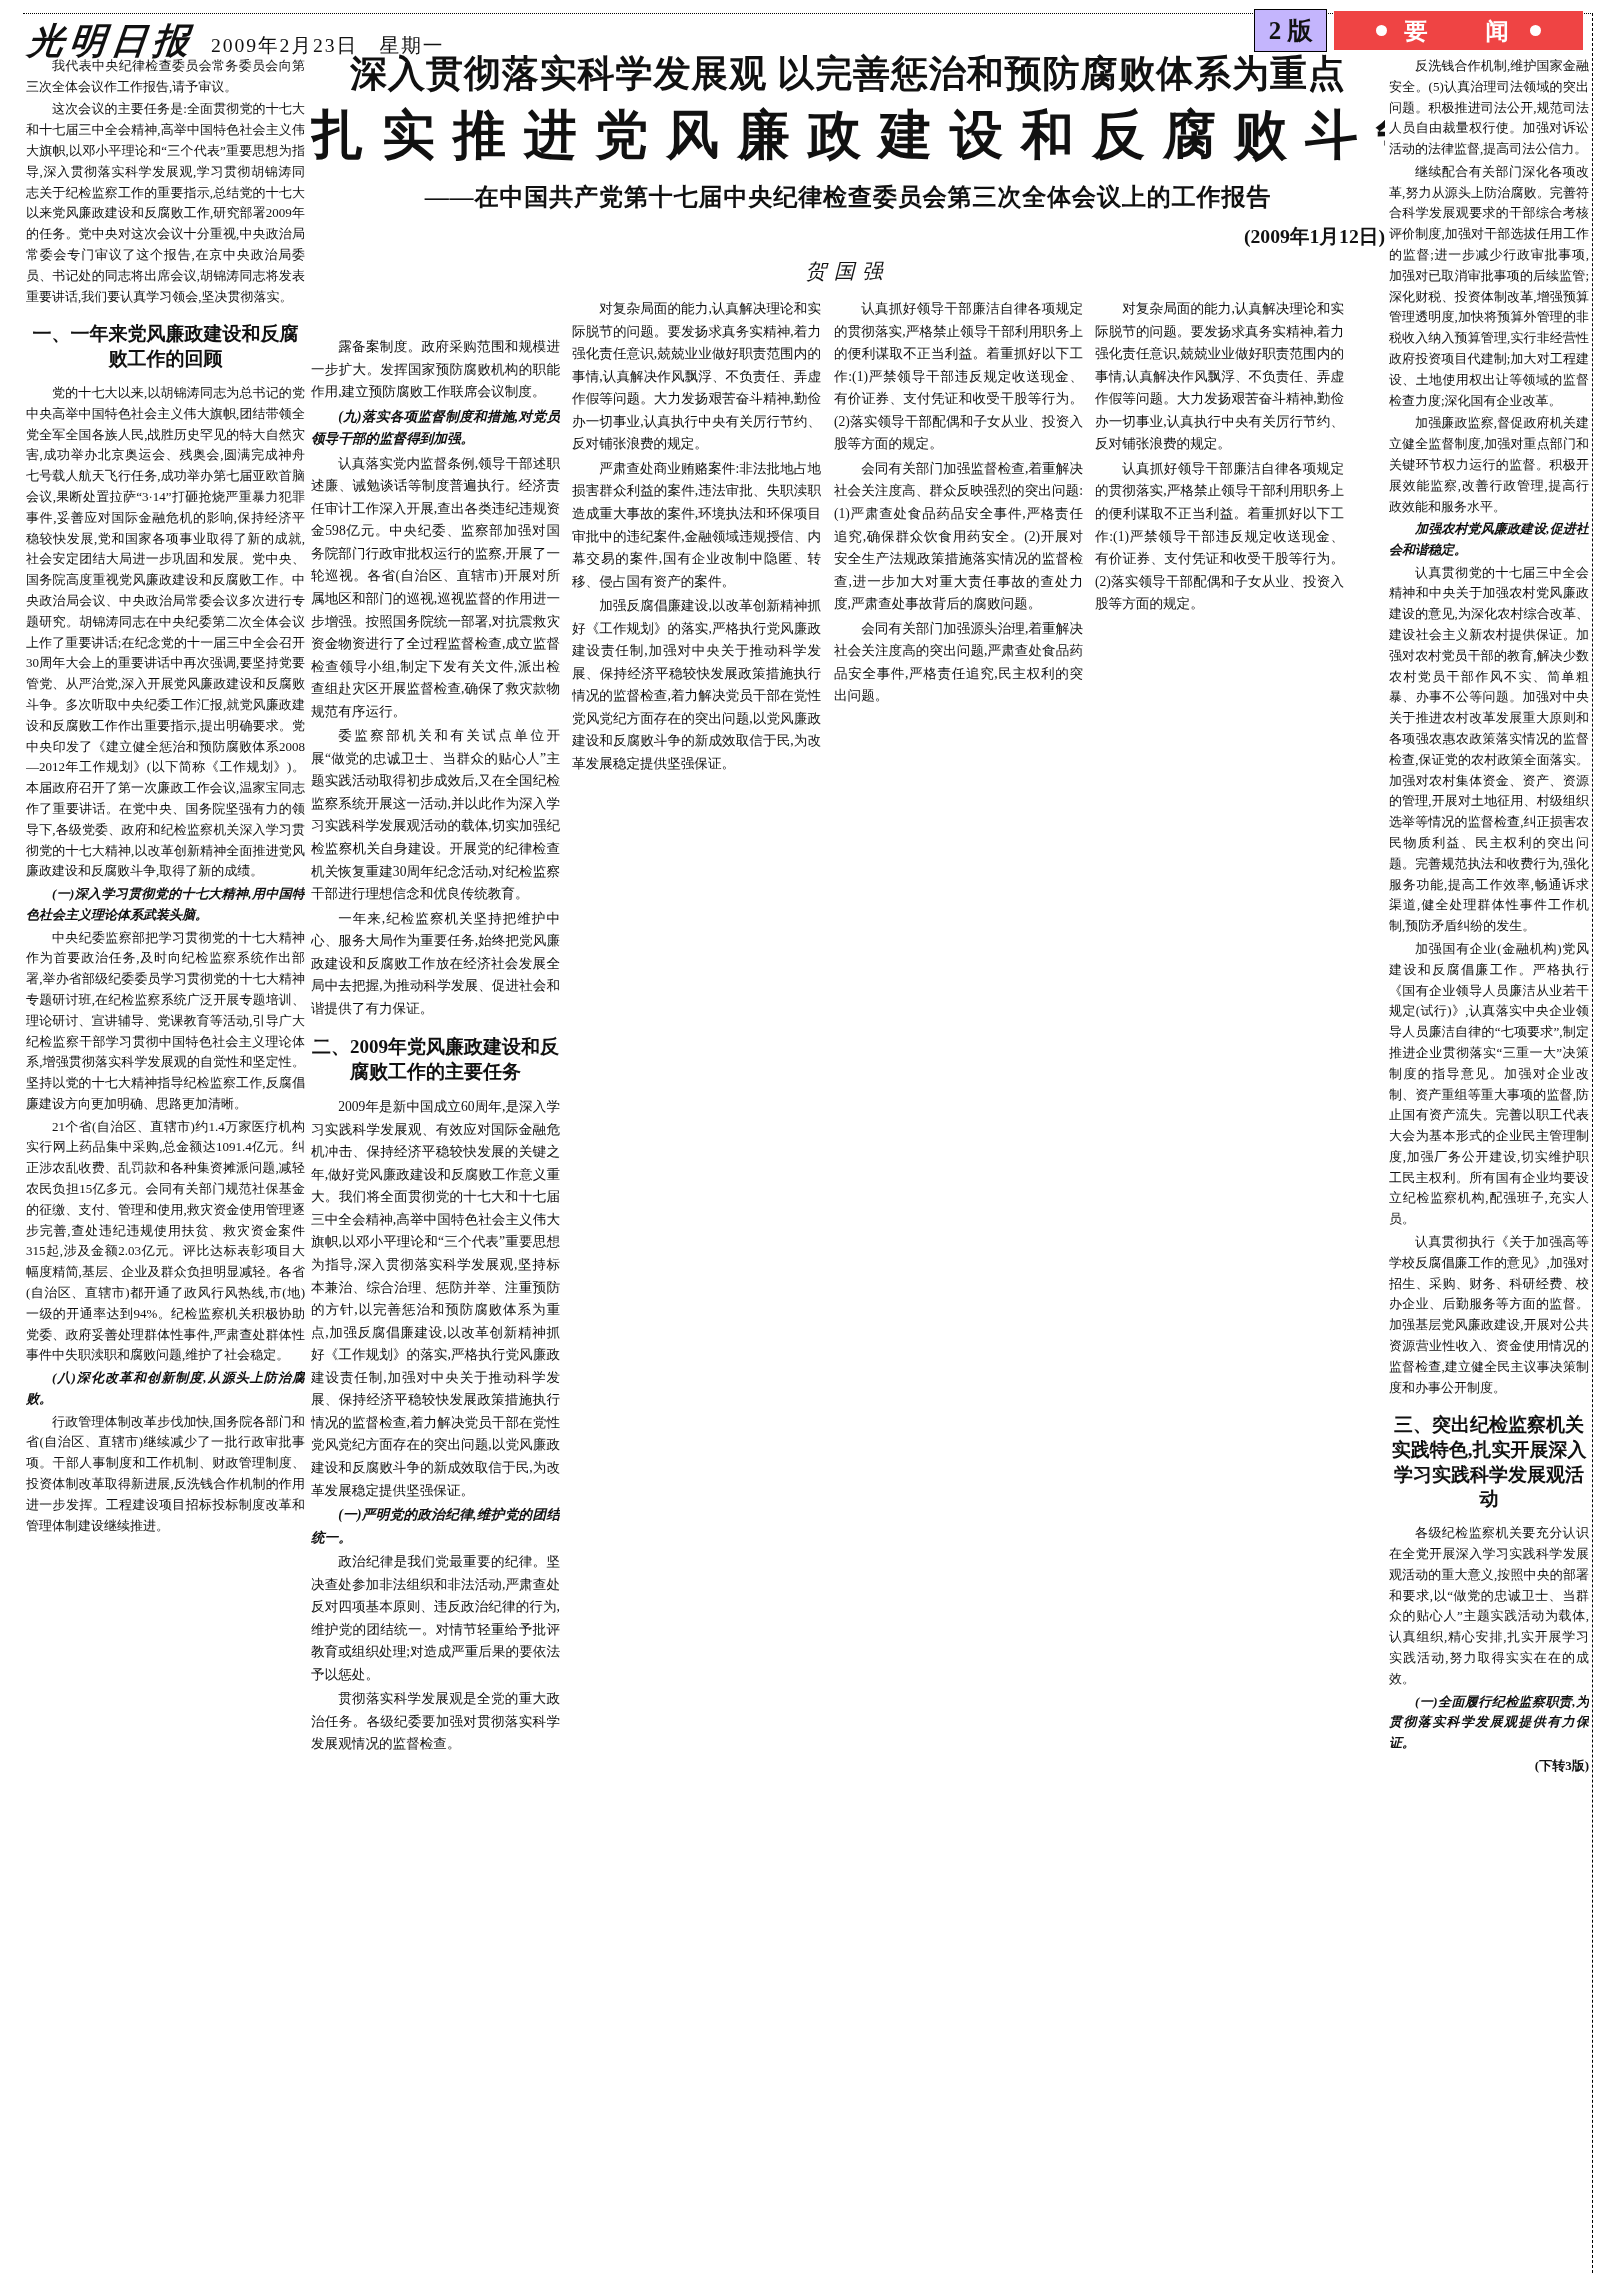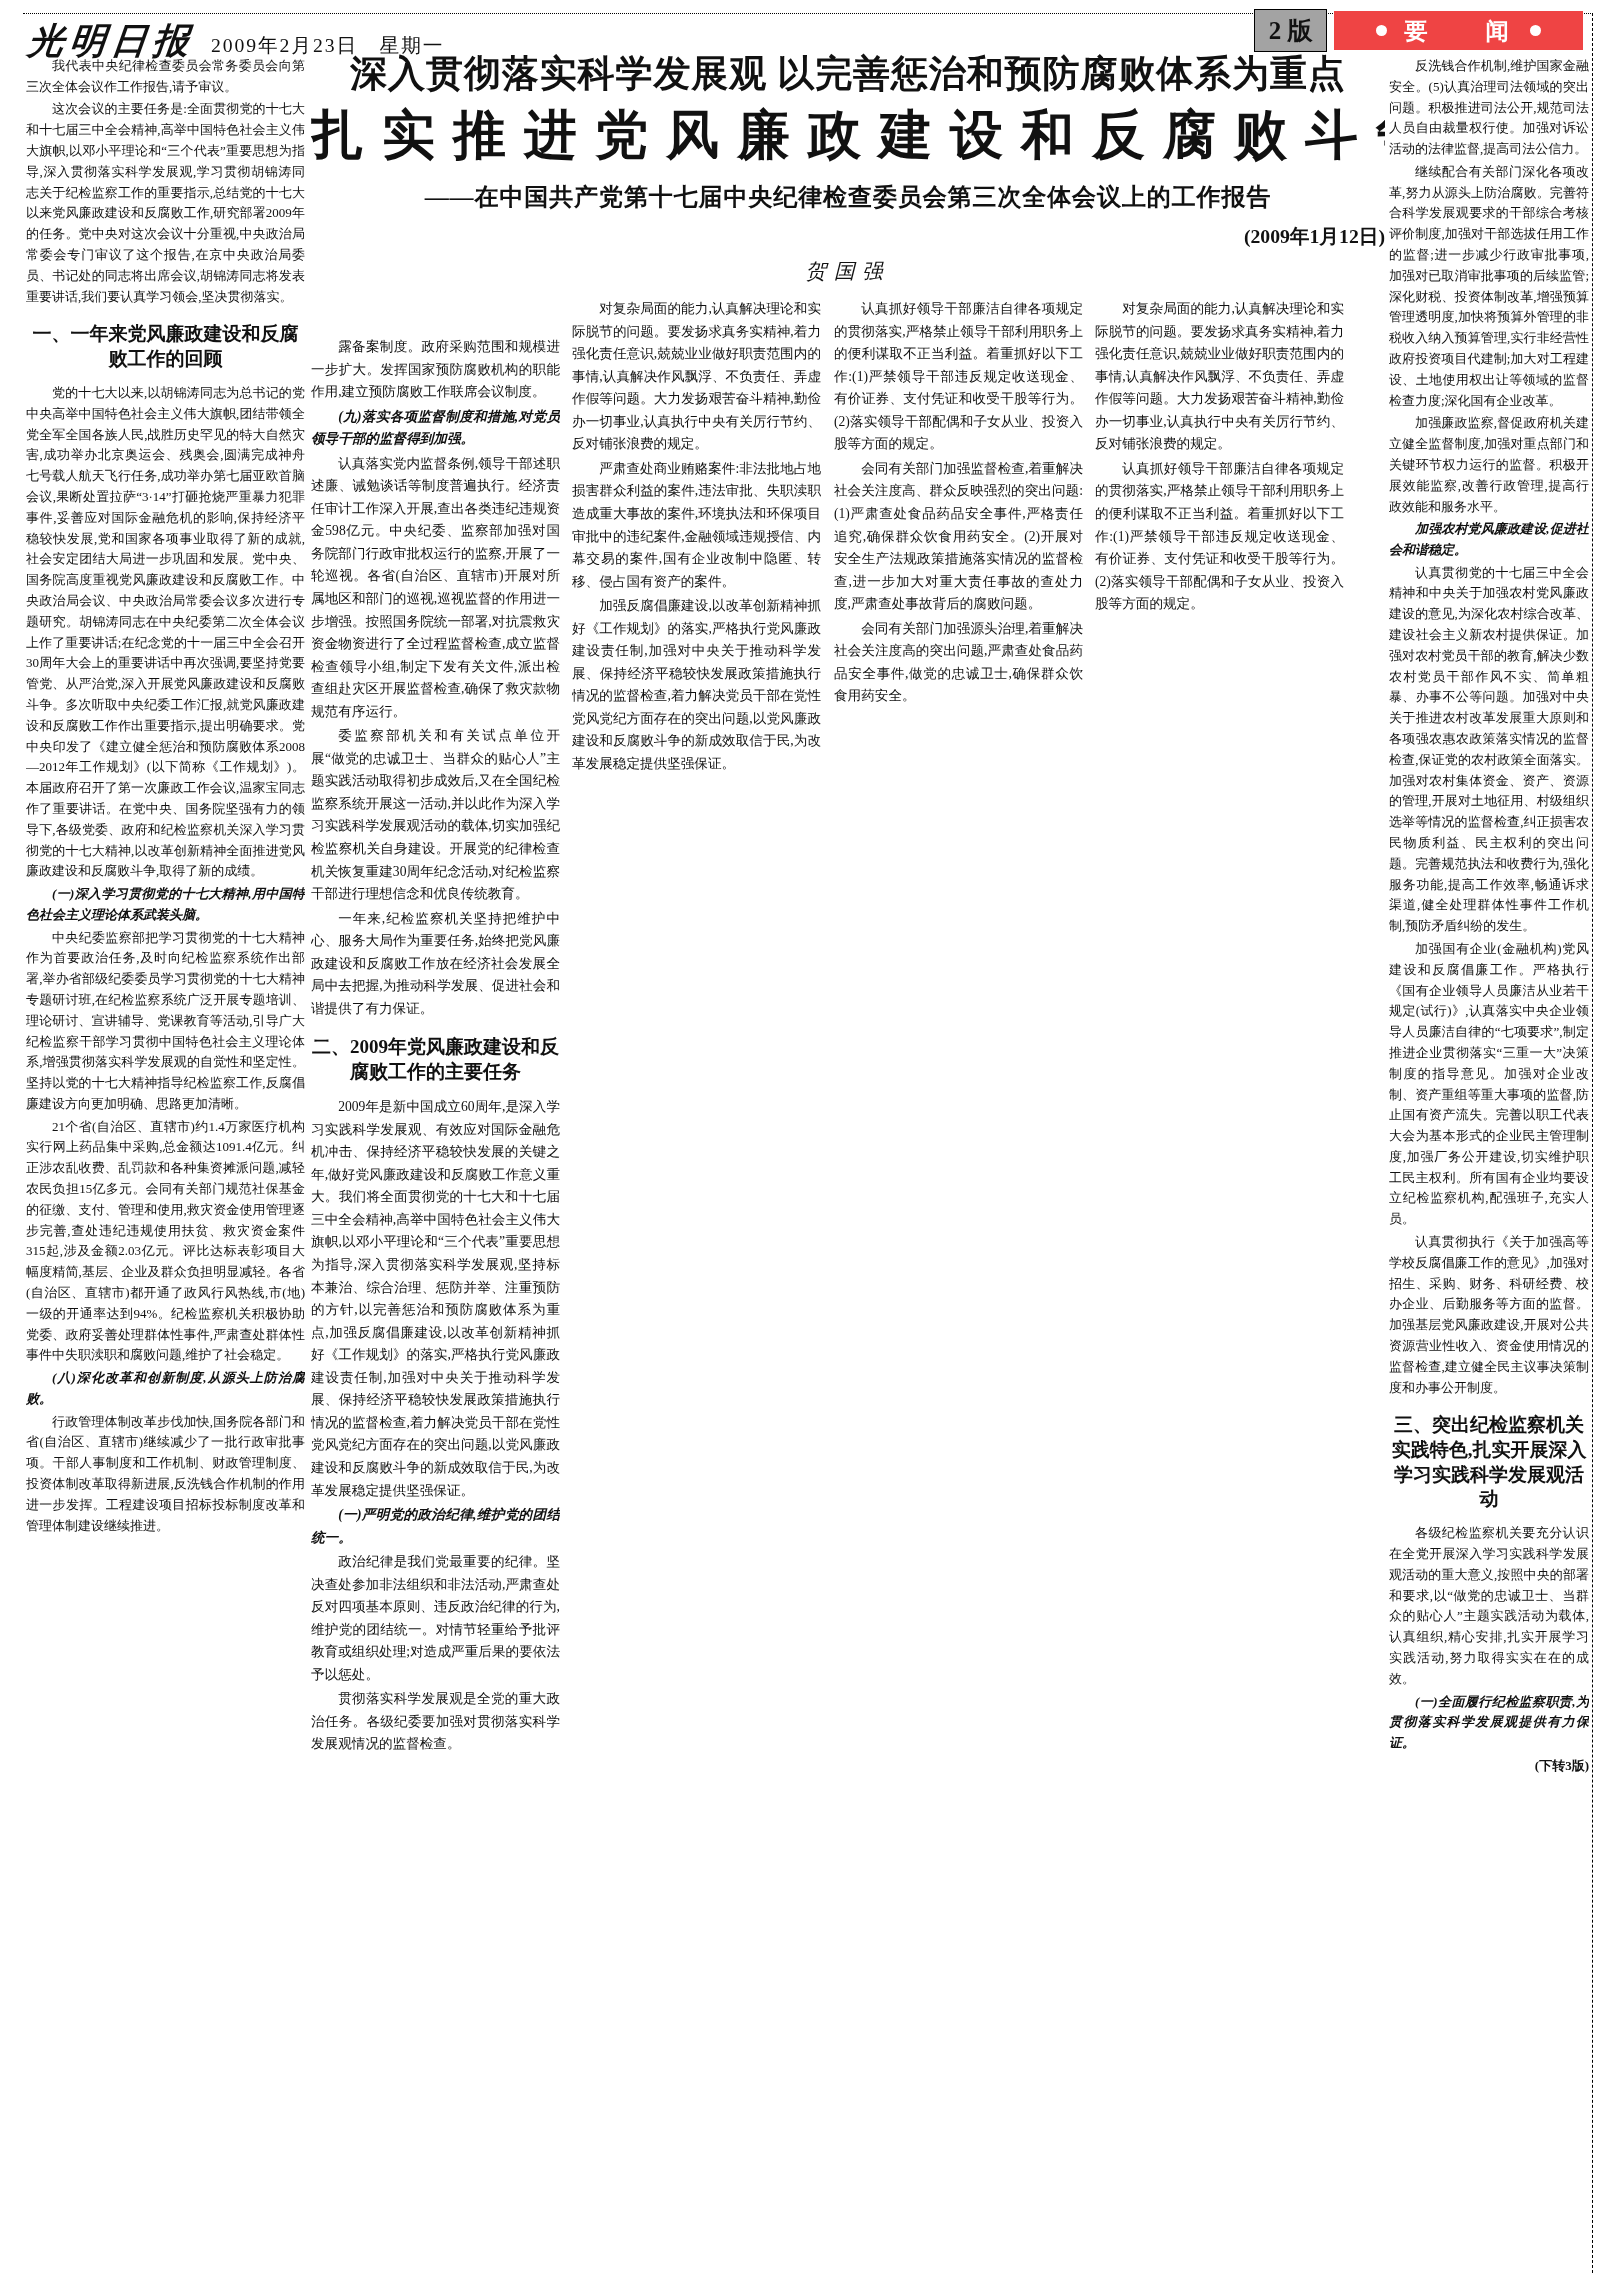--- a/index.html
+++ b/index.html
@@ -12,21 +12,21 @@
   
   .top-dotted{position:absolute;left:22.5px;right:9.4px;top:13px;border-top:1.9px dotted #000;}
   .right-dashed{position:absolute;top:13px;bottom:15px;right:7.5px;border-right:1.9px dashed #000;}
   .logo{
     position:absolute;left:28px;top:17px;font-size:36px;font-weight:bold;font-style:italic;
     letter-spacing:5.6px;font-family:"Liberation Serif",serif;transform:skewX(-6deg);
   }
   .mast-date{position:absolute;left:211px;top:32px;font-size:19.7px;letter-spacing:1.9px;}
   .page-box{
     position:absolute;left:1254px;top:9.4px;width:71px;height:41px;border:1.9px solid #000;
-    font-size:25px;font-weight:bold;display:flex;align-items:center;justify-content:center;background:#a3a3a3;
+    font-size:25px;font-weight:bold;display:flex;align-items:center;justify-content:center;background:#c4b5fd;
   }
   .section-badge{
     position:absolute;left:1334px;top:11.2px;width:249px;height:39px;background:#ef4444;color:#fff;
     display:flex;align-items:center;justify-content:center;font-size:23.4px;font-weight:bold;letter-spacing:3.7px;
   }
   .badge-dot{width:11.2px;height:11.2px;border-radius:50%;background:#fff;display:inline-block;margin:0 17px;}
   
   .headline{position:absolute;left:311px;top:52px;width:1074px;height:238px;text-align:center;overflow:hidden;}
   .hl1{font-size:37px;font-weight:bold;letter-spacing:0.9px;white-space:nowrap;line-height:1.2;}
   .hl2{font-size:53px;font-weight:bold;letter-spacing:18px;white-space:nowrap;line-height:1.25;margin-top:5.6px;}
@@ -95,21 +95,21 @@
       <p class="it-p">贯彻落实科学发展观是全党的重大政治任务。各级纪委要加强对贯彻落实科学发展观情况的监督检查。</p>
     </div>
   <div class="col bcol bcol2">
       <p class="it-p">对复杂局面的能力,认真解决理论和实际脱节的问题。要发扬求真务实精神,着力强化责任意识,兢兢业业做好职责范围内的事情,认真解决作风飘浮、不负责任、弄虚作假等问题。大力发扬艰苦奋斗精神,勤俭办一切事业,认真执行中央有关厉行节约、反对铺张浪费的规定。</p>
       <p class="it-p">严肃查处商业贿赂案件:非法批地占地损害群众利益的案件,违法审批、失职渎职造成重大事故的案件,环境执法和环保项目审批中的违纪案件,金融领域违规授信、内幕交易的案件,国有企业改制中隐匿、转移、侵占国有资产的案件。</p>
       <p class="it-p">加强反腐倡廉建设,以改革创新精神抓好《工作规划》的落实,严格执行党风廉政建设责任制,加强对中央关于推动科学发展、保持经济平稳较快发展政策措施执行情况的监督检查,着力解决党员干部在党性党风党纪方面存在的突出问题,以党风廉政建设和反腐败斗争的新成效取信于民,为改革发展稳定提供坚强保证。</p>
     </div>
   <div class="col bcol bcol3">
       <p class="it-p">认真抓好领导干部廉洁自律各项规定的贯彻落实,严格禁止领导干部利用职务上的便利谋取不正当利益。着重抓好以下工作:(1)严禁领导干部违反规定收送现金、有价证券、支付凭证和收受干股等行为。(2)落实领导干部配偶和子女从业、投资入股等方面的规定。</p>
       <p class="it-p">会同有关部门加强监督检查,着重解决社会关注度高、群众反映强烈的突出问题:(1)严肃查处食品药品安全事件,严格责任追究,确保群众饮食用药安全。(2)开展对安全生产法规政策措施落实情况的监督检查,进一步加大对重大责任事故的查处力度,严肃查处事故背后的腐败问题。</p>
-      <p class="it-p">会同有关部门加强源头治理,着重解决社会关注度高的突出问题,严肃查处食品药品安全事件,做党的忠诚卫士,确保群众饮食用药安全。</p>
+      <p class="it-p">会同有关部门加强源头治理,着重解决社会关注度高的突出问题,严肃查处食品药品安全事件,严格责任追究,民主权利的突出问题。</p>
     </div>
   <div class="col bcol bcol4">
       <p class="it-p">对复杂局面的能力,认真解决理论和实际脱节的问题。要发扬求真务实精神,着力强化责任意识,兢兢业业做好职责范围内的事情,认真解决作风飘浮、不负责任、弄虚作假等问题。大力发扬艰苦奋斗精神,勤俭办一切事业,认真执行中央有关厉行节约、反对铺张浪费的规定。</p>
       <p class="it-p">认真抓好领导干部廉洁自律各项规定的贯彻落实,严格禁止领导干部利用职务上的便利谋取不正当利益。着重抓好以下工作:(1)严禁领导干部违反规定收送现金、有价证券、支付凭证和收受干股等行为。(2)落实领导干部配偶和子女从业、投资入股等方面的规定。</p>
     </div>
   <div class="col right-col">
       <p class="it-p">反洗钱合作机制,维护国家金融安全。(5)认真治理司法领域的突出问题。积极推进司法公开,规范司法人员自由裁量权行使。加强对诉讼活动的法律监督,提高司法公信力。</p>
       <p class="it-p">继续配合有关部门深化各项改革,努力从源头上防治腐败。完善符合科学发展观要求的干部综合考核评价制度,加强对干部选拔任用工作的监督;进一步减少行政审批事项,加强对已取消审批事项的后续监管;深化财税、投资体制改革,增强预算管理透明度,加快将预算外管理的非税收入纳入预算管理,实行非经营性政府投资项目代建制;加大对工程建设、土地使用权出让等领域的监督检查力度;深化国有企业改革。</p>
       <p class="it-p">加强廉政监察,督促政府机关建立健全监督制度,加强对重点部门和关键环节权力运行的监督。积极开展效能监察,改善行政管理,提高行政效能和服务水平。</p>
       <p class="it-kai">加强农村党风廉政建设,促进社会和谐稳定。</p>

